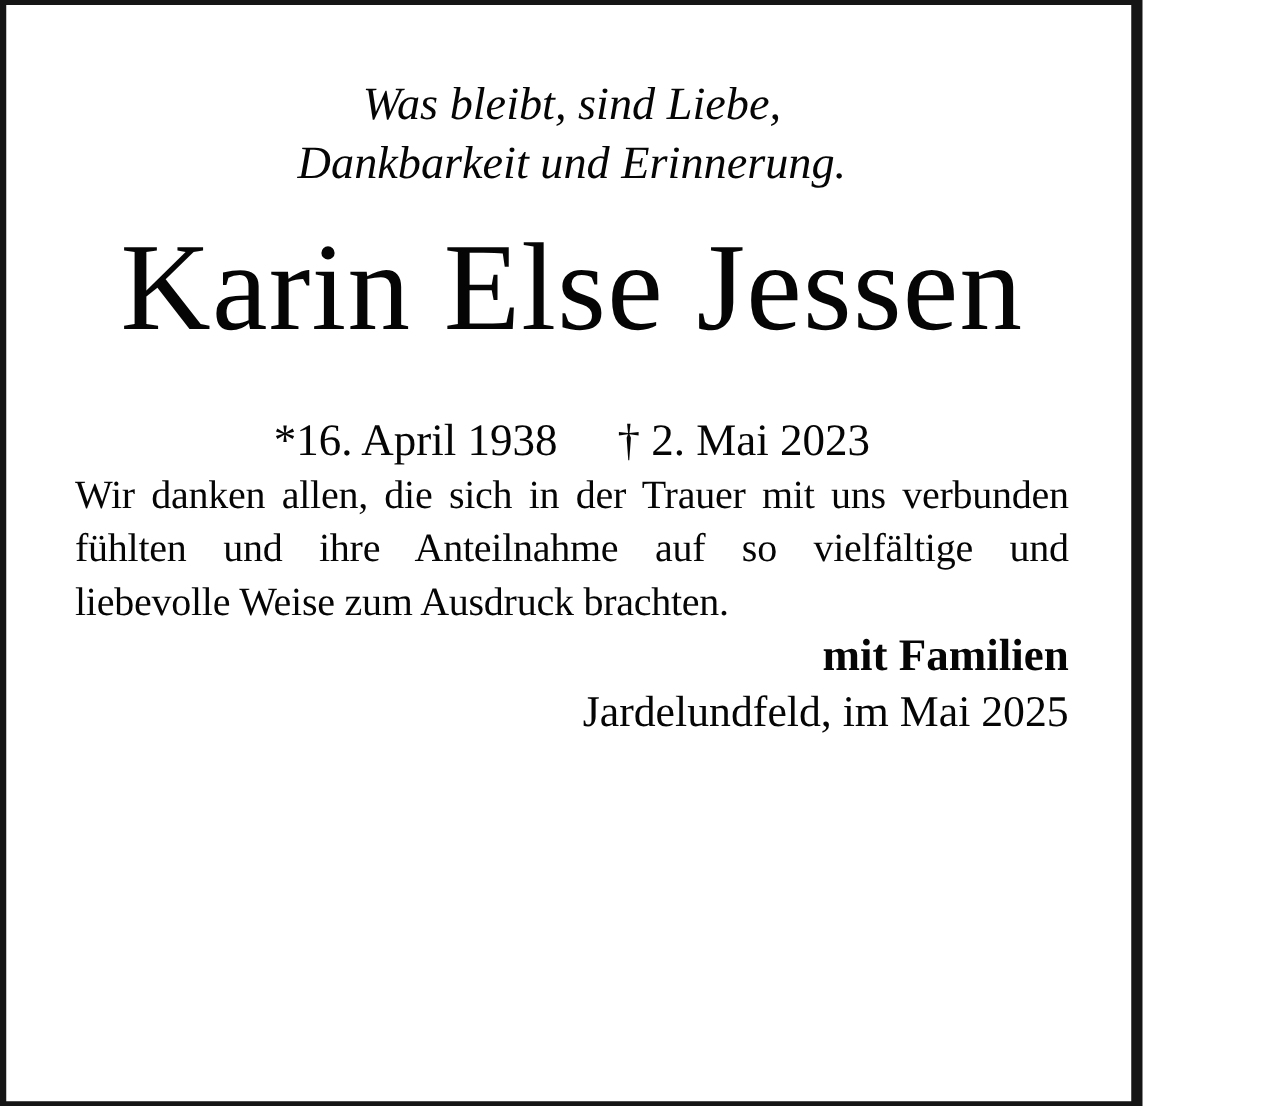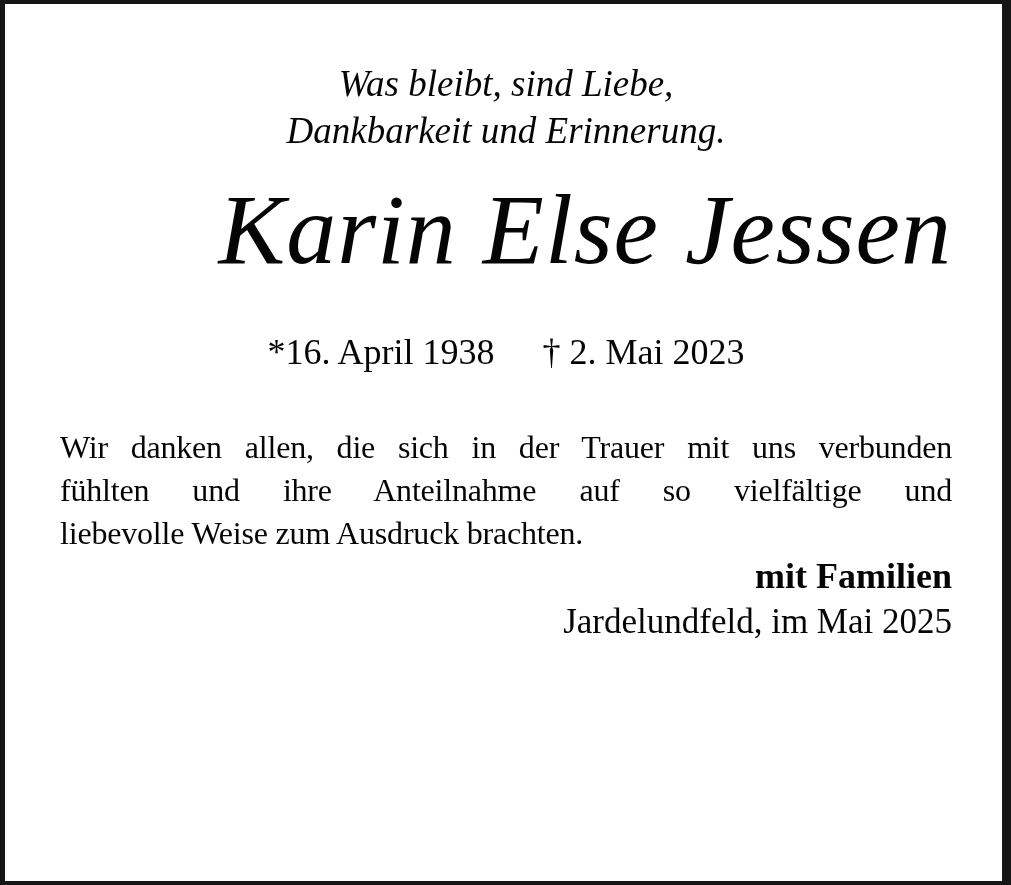--- a/index.html
+++ b/index.html
@@ -3,21 +3,21 @@
 <meta charset="utf-8">
 <title>Traueranzeige</title>
 <style>
   html, body {
     margin: 0;
     padding: 0;
     background: #ffffff;
   }
   .notice {
     position: relative;
-    width: 1011px;
+    width: 914px;
     height: 885px;
     box-sizing: border-box;
     background: #ffffff;
     border-style: solid;
     border-color: #151515;
     border-width: 4px 9px 4px 5px;   
     padding: 56px 50px 0 55px;
     font-family: "Liberation Serif", "DejaVu Serif", serif;
     color: #050505;
     overflow: hidden;
@@ -25,40 +25,38 @@
 
   .epigraph {
     font-style: italic;
     font-size: 37px;
     line-height: 47px;
     text-align: center;
   }
 
   .name {
     margin: 22px 0 0 0;
-    font-style: italic;
     font-weight: normal;
     font-size: 100px;
     line-height: 108px;
     letter-spacing: 1px;
-    text-align: right;
+    text-align: center;
     white-space: nowrap;
   }
 
   .dates {
     margin-top: 46px;
     font-size: 36px;
     line-height: 44px;
     text-align: center;
     white-space: nowrap;
   }
   .dates .birth { margin-right: 48px; }
 
   .para {
-    margin-top: 52px;
     font-size: 32px;
     line-height: 43px;
     letter-spacing: -0.2px;
   }
   .para + .para { margin-top: 15px; }
   .jline {
     text-align: justify;
     text-align-last: justify;
     -moz-text-align-last: justify;
   }

